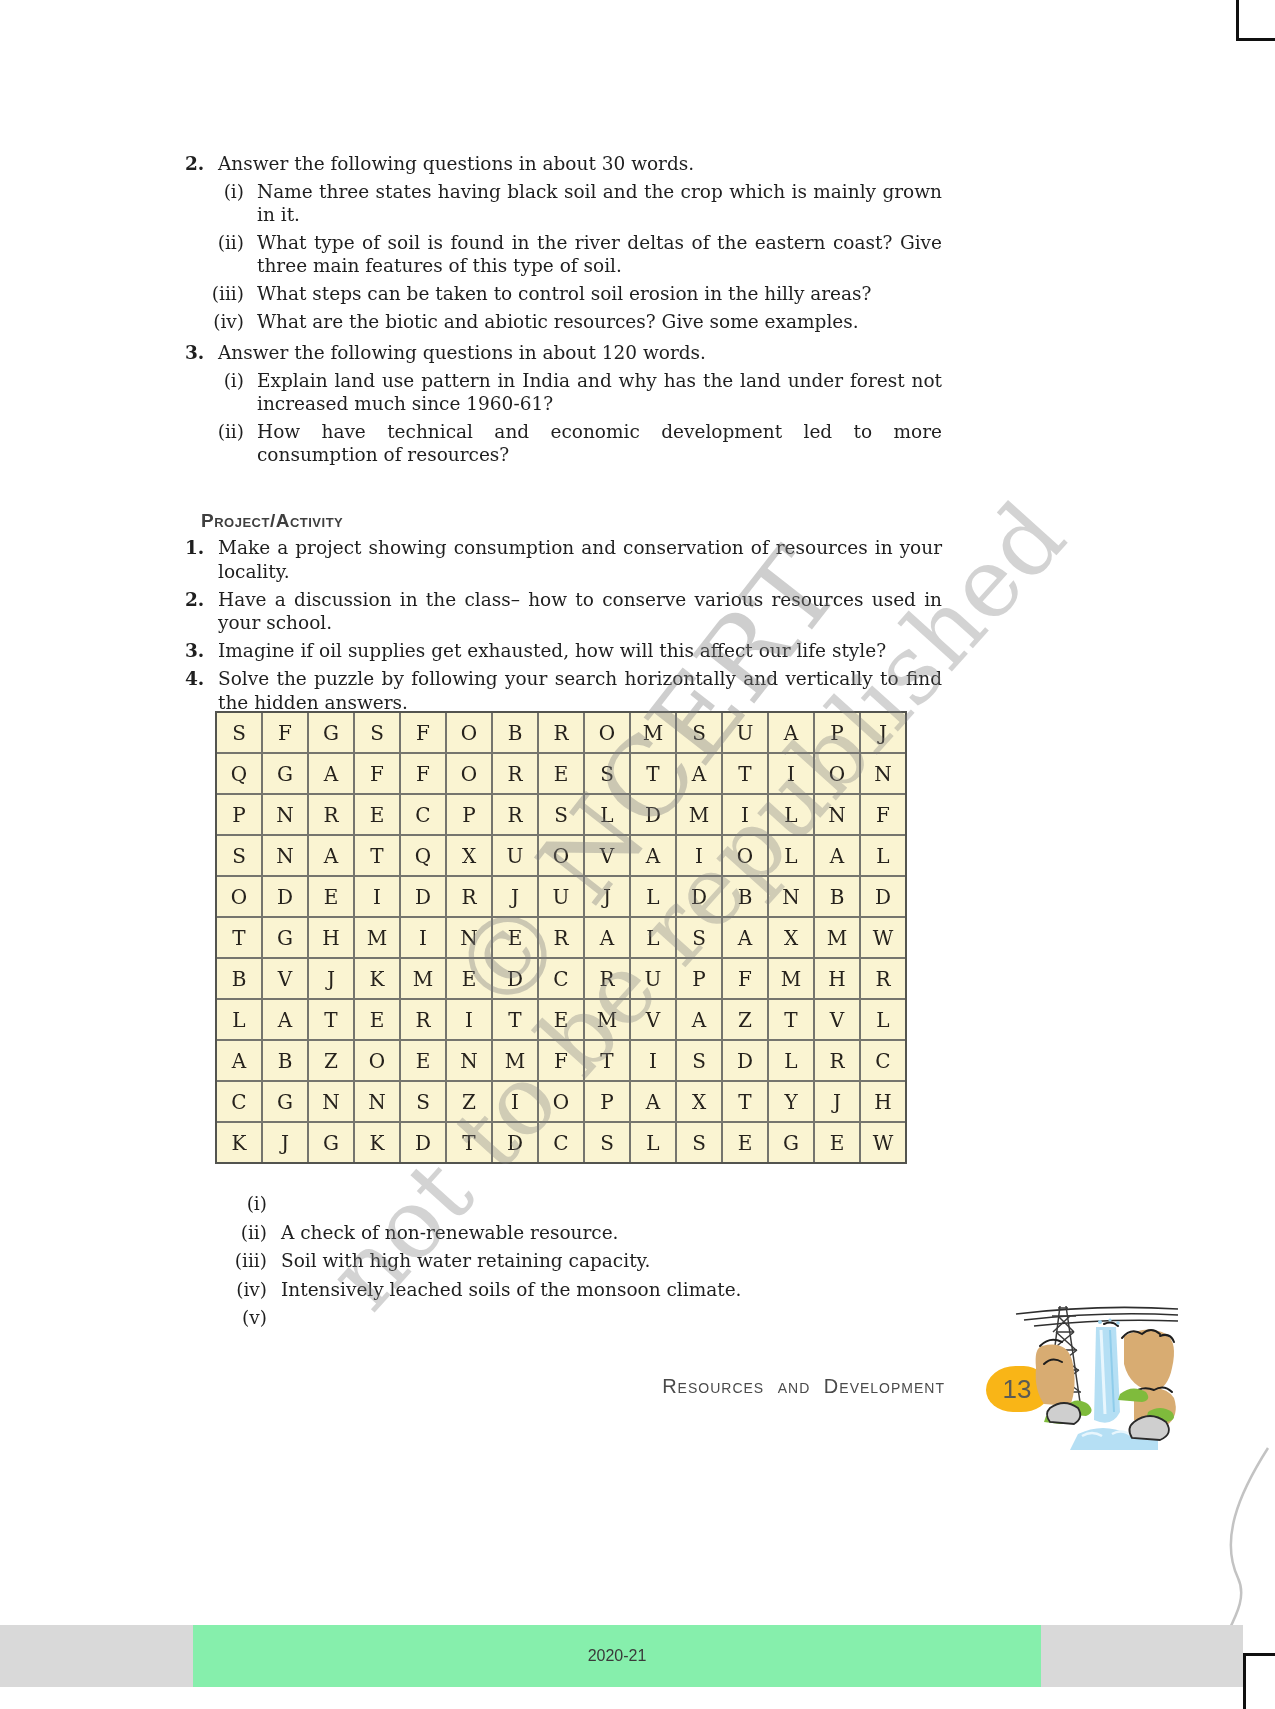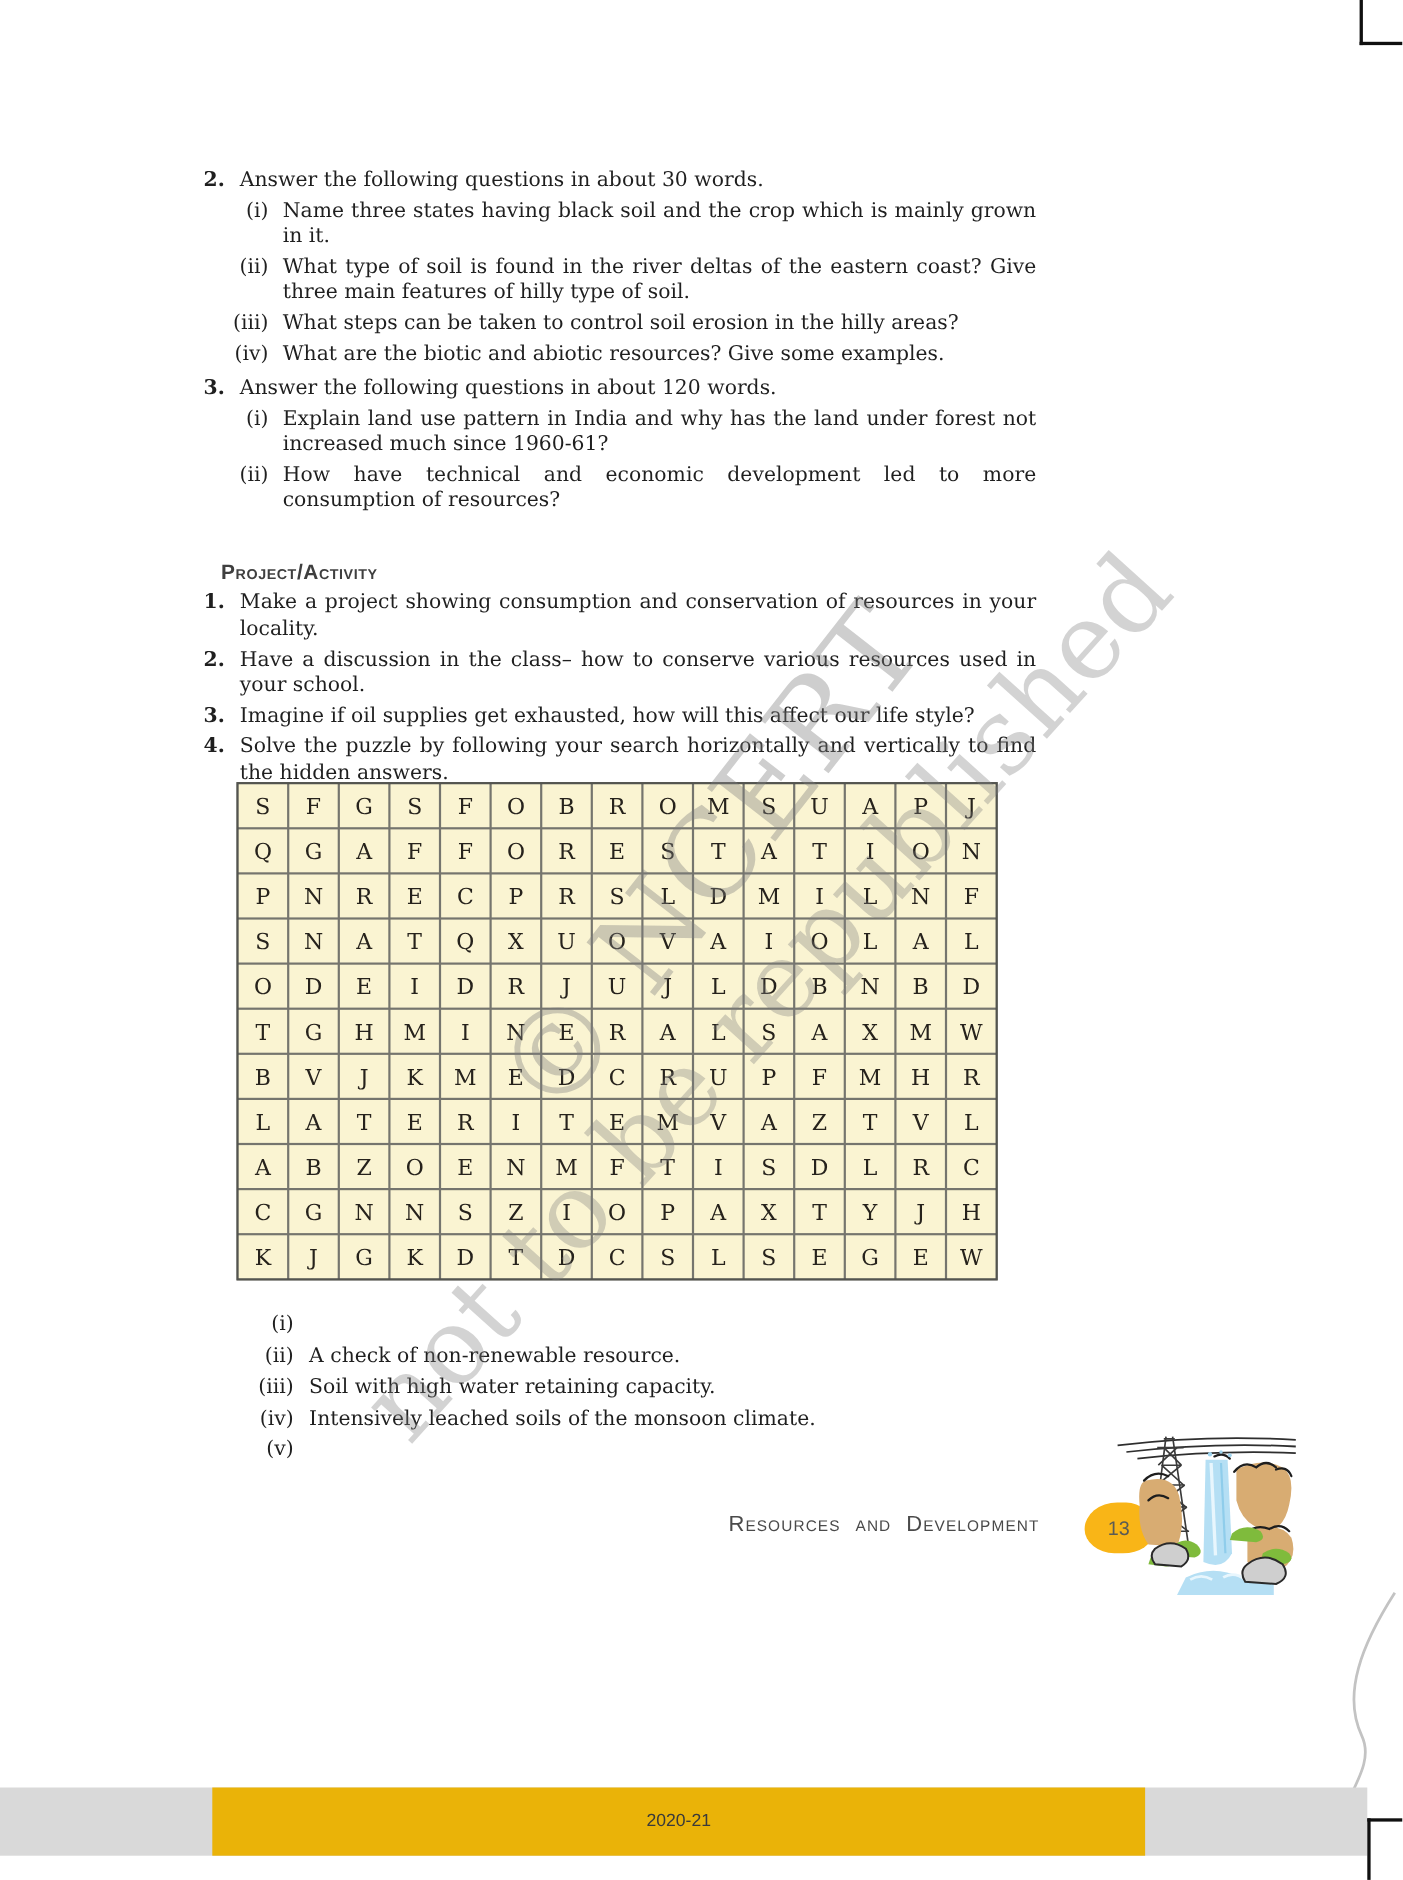--- a/index.html
+++ b/index.html
@@ -42,27 +42,27 @@
   
   .chapter{
     position:absolute;left:185px;top:1375px;width:760px;text-align:right;
     font-family:"Liberation Sans", sans-serif;font-variant:small-caps;
     font-size:20px;color:#4a4a4a;letter-spacing:1px;word-spacing:7px;
   }
   .badge{
     position:absolute;left:986px;top:1366px;width:62px;height:46px;z-index:1;
     background:#f9b517;border-radius:55% 45% 50% 50% / 60% 55% 45% 55%;
     display:flex;align-items:center;justify-content:center;
-    font-family:"Liberation Sans", sans-serif;font-size:18px;color:#5b5b55;
+    font-family:"Liberation Sans", sans-serif;font-size:26px;color:#5b5b55;
   }
   .illus{position:absolute;left:1008px;top:1294px;z-index:2;}
   .tail{position:absolute;left:1180px;top:1440px;z-index:0;}
   .strip{position:absolute;left:0;top:1625px;width:1243px;height:62px;background:#d9d9d9;}
   .yearbar{
-    position:absolute;left:193px;top:1625px;width:848px;height:62px;background:#eab308;
+    position:absolute;left:193px;top:1625px;width:848px;height:62px;background:#86efac;
     display:flex;align-items:center;justify-content:center;
     font-family:"Liberation Sans", sans-serif;font-size:16px;color:#3a3a3a;
   }
   
   .mark{position:absolute;background:#101010;z-index:3;}
   .tr-v{left:1236px;top:0;width:3px;height:41px;}
   .tr-h{left:1236px;top:38px;width:39px;height:3px;}
   .br-h{left:1243px;top:1653px;width:32px;height:3px;}
   .br-v{left:1243px;top:1653px;width:3px;height:56px;}
   
@@ -85,21 +85,21 @@
   <div class="qhead">
     <span class="qnum">2.</span>
     <span class="qtext">Answer the following questions in about 30 words.</span>
   </div>
   <div class="sub">
     <span class="slabel">(i)</span>
     <span class="stext">Name three states having black soil and the crop which is mainly grown in it.</span>
   </div>
   <div class="sub">
     <span class="slabel">(ii)</span>
-    <span class="stext">What type of soil is found in the river deltas of the eastern coast? Give three main features of hilly type of soil.</span>
+    <span class="stext">What type of soil is found in the river deltas of the eastern coast? Give three main features of this type of soil.</span>
   </div>
   <div class="sub">
     <span class="slabel">(iii)</span>
     <span class="stext">What steps can be taken to control soil erosion in the hilly areas?</span>
   </div>
   <div class="sub">
     <span class="slabel">(iv)</span>
     <span class="stext">What are the biotic and abiotic resources? Give some examples.</span>
   </div>
 </section>

